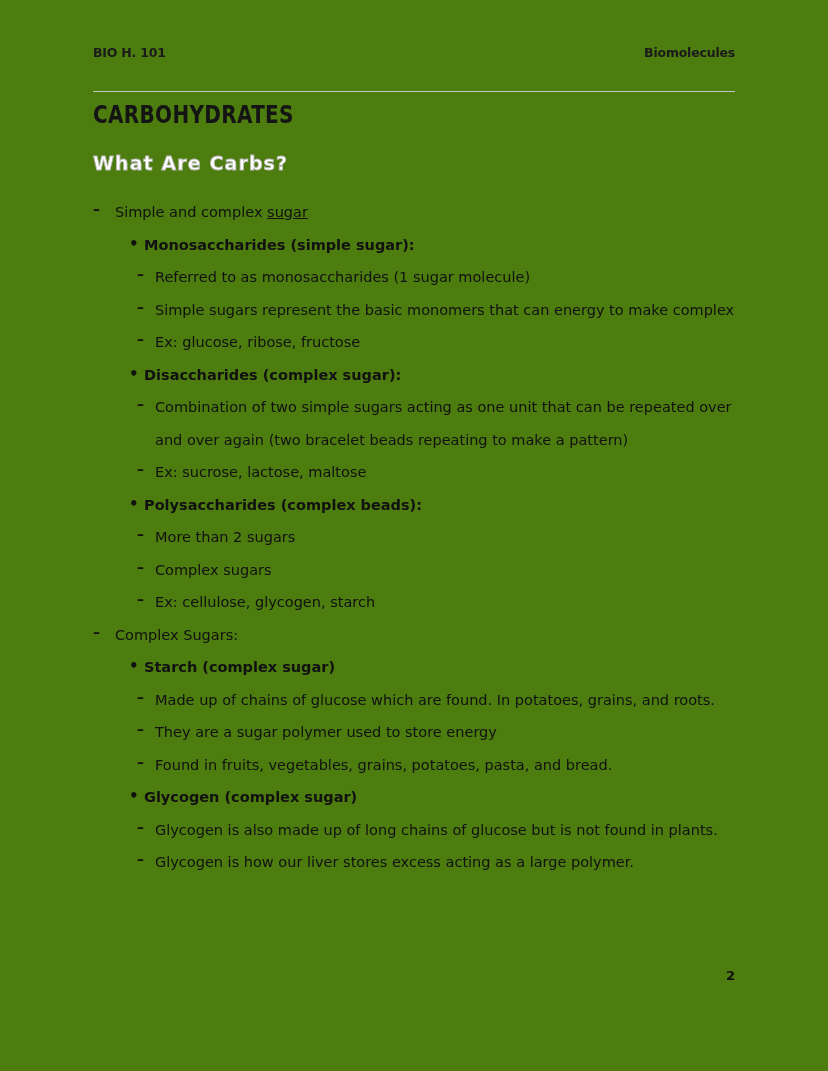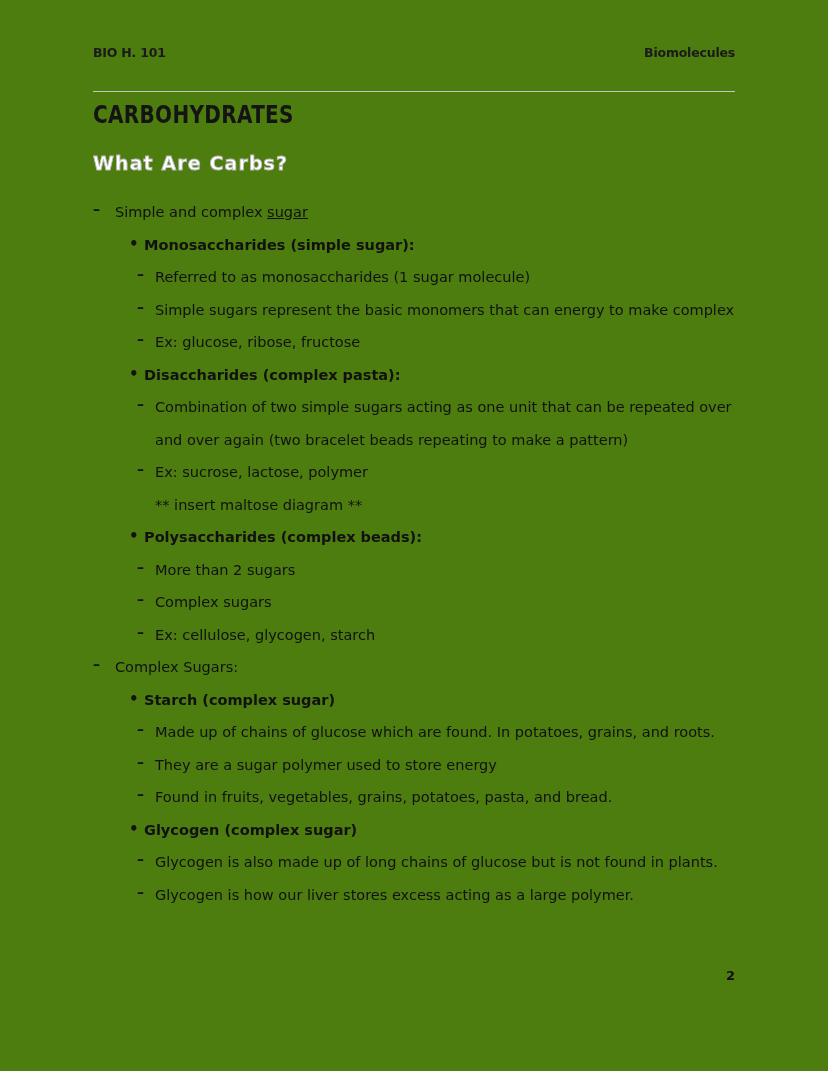--- a/index.html
+++ b/index.html
@@ -195,32 +195,29 @@
         <div class="row lvl3">
           <span class="marker">–</span>
           <span class="txt">Simple sugars represent the basic monomers that can energy to make complex</span>
         </div>
         <div class="row lvl3">
           <span class="marker">–</span>
           <span class="txt">Ex: glucose, ribose, fructose</span>
         </div>
         <div class="row lvl2">
           <span class="marker">•</span>
-          <span class="txt"><span>Disaccharides (complex pasta):</span></span>
+          <span class="txt"><span>Disaccharides (complex sugar):</span></span>
         </div>
         <div class="row lvl3">
           <span class="marker">–</span>
           <span class="txt">Combination of two simple sugars acting as one unit that can be repeated over and over again (two bracelet beads repeating to make a pattern)</span>
         </div>
         <div class="row lvl3">
           <span class="marker">–</span>
-          <span class="txt">Ex: sucrose, lactose, polymer</span>
-        </div>
-        <div class="row lvl3 nomark">
-          <span class="txt">** insert maltose diagram **</span>
+          <span class="txt">Ex: sucrose, lactose, maltose</span>
         </div>
         <div class="row lvl2">
           <span class="marker">•</span>
           <span class="txt"><span>Polysaccharides (complex beads):</span></span>
         </div>
         <div class="row lvl3">
           <span class="marker">–</span>
           <span class="txt">More than 2 sugars</span>
         </div>
         <div class="row lvl3">

